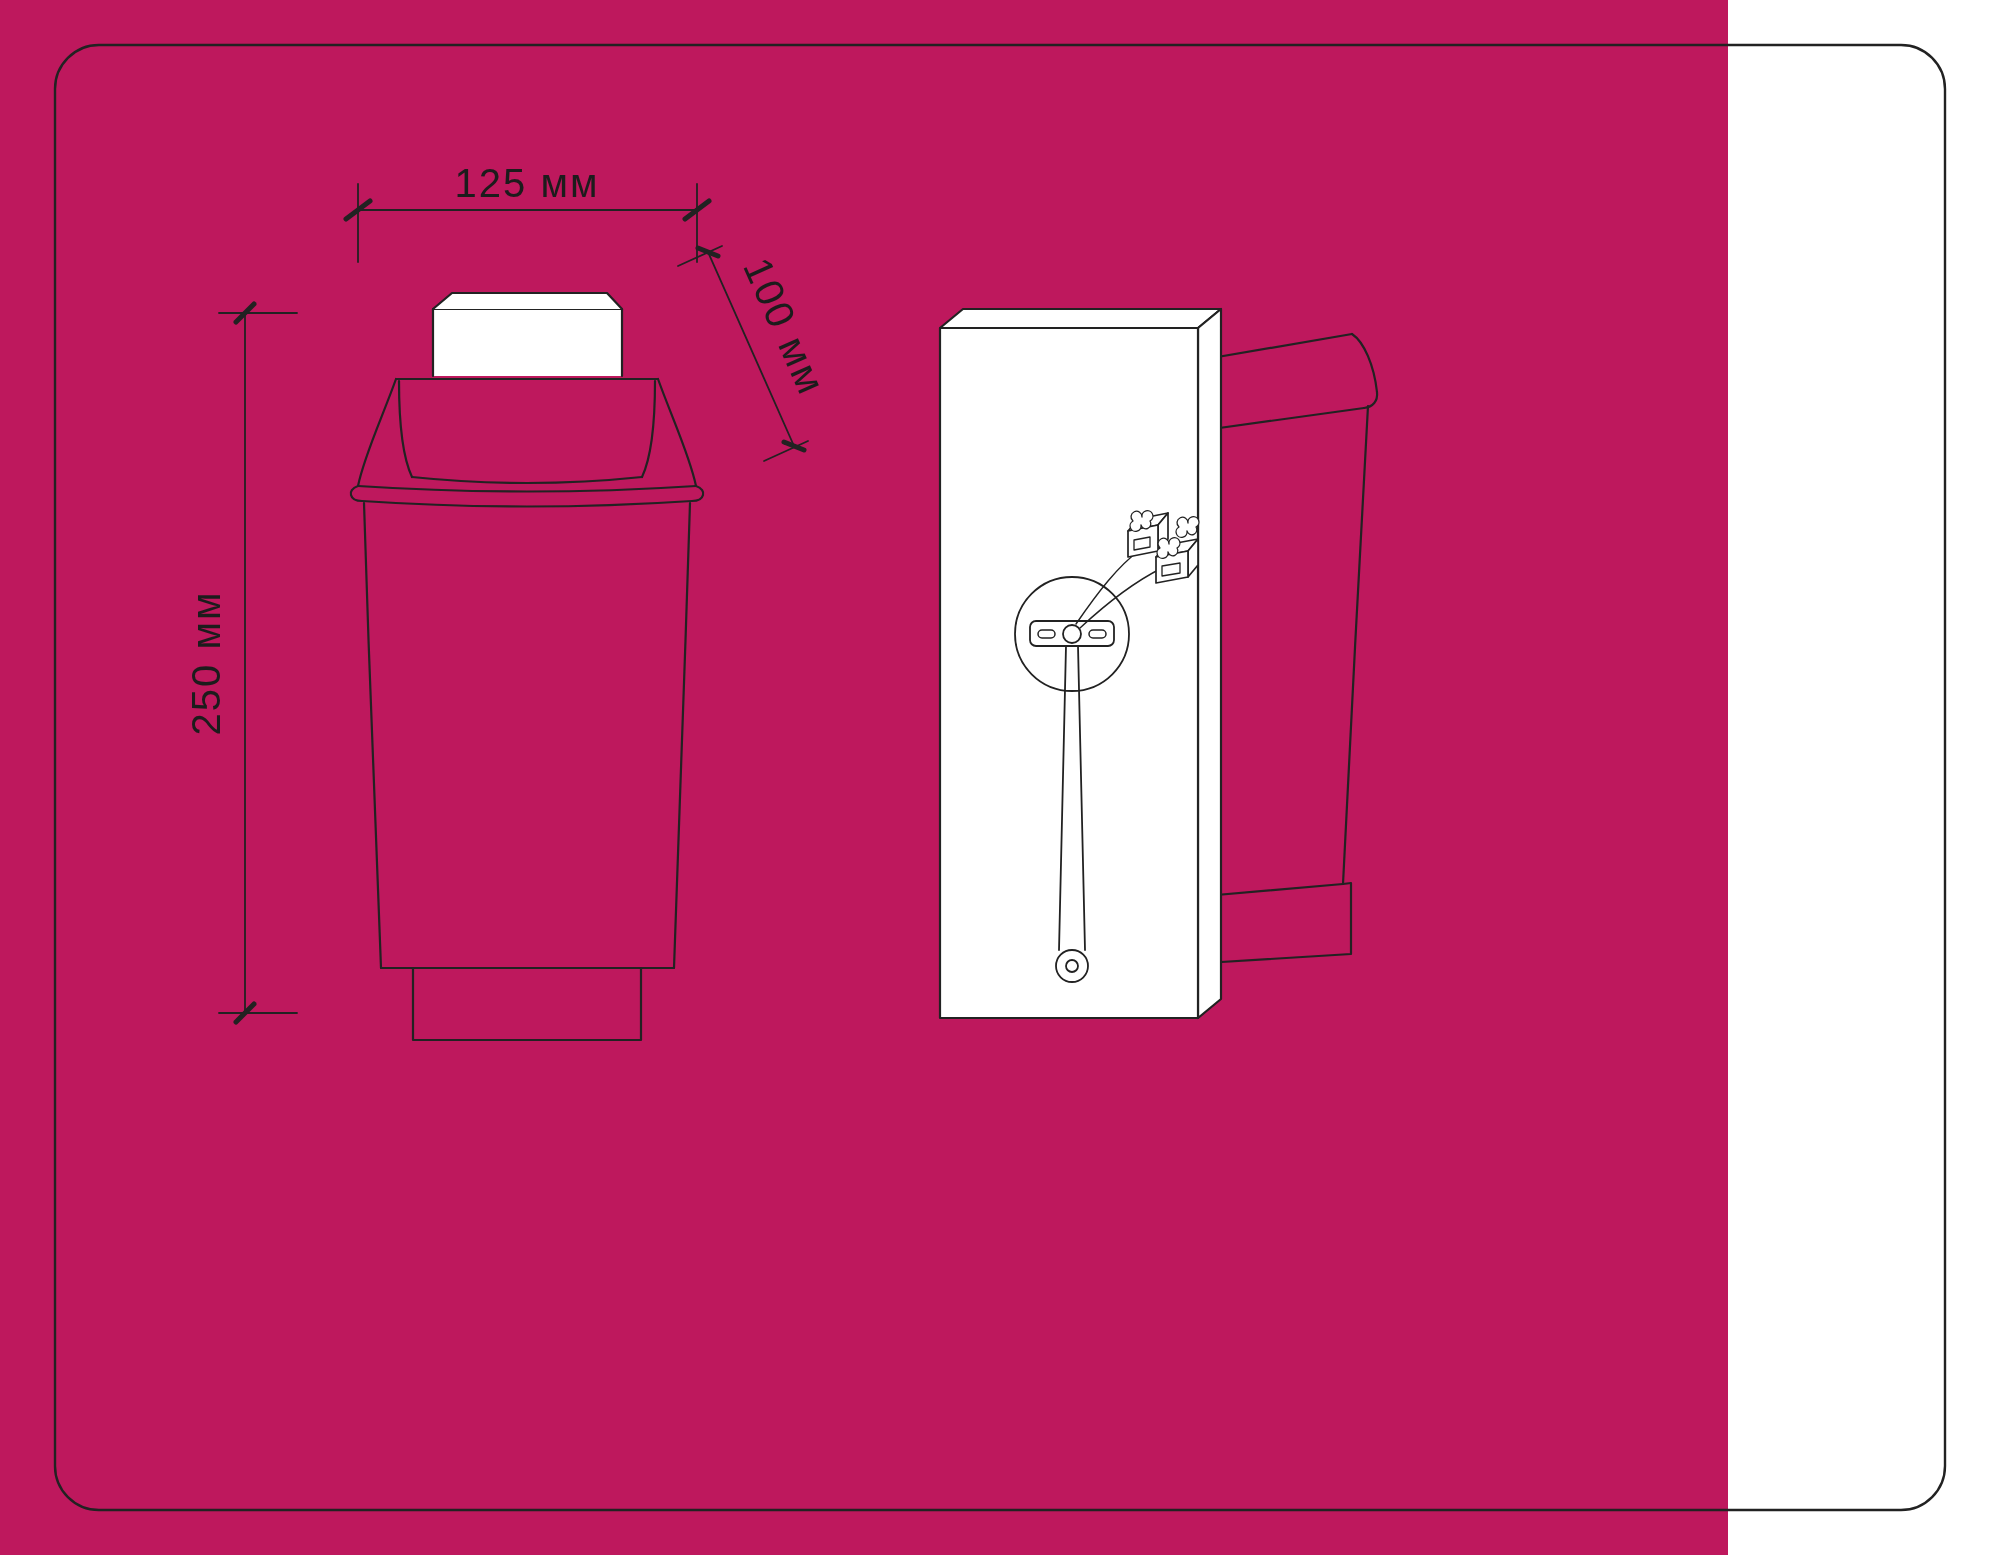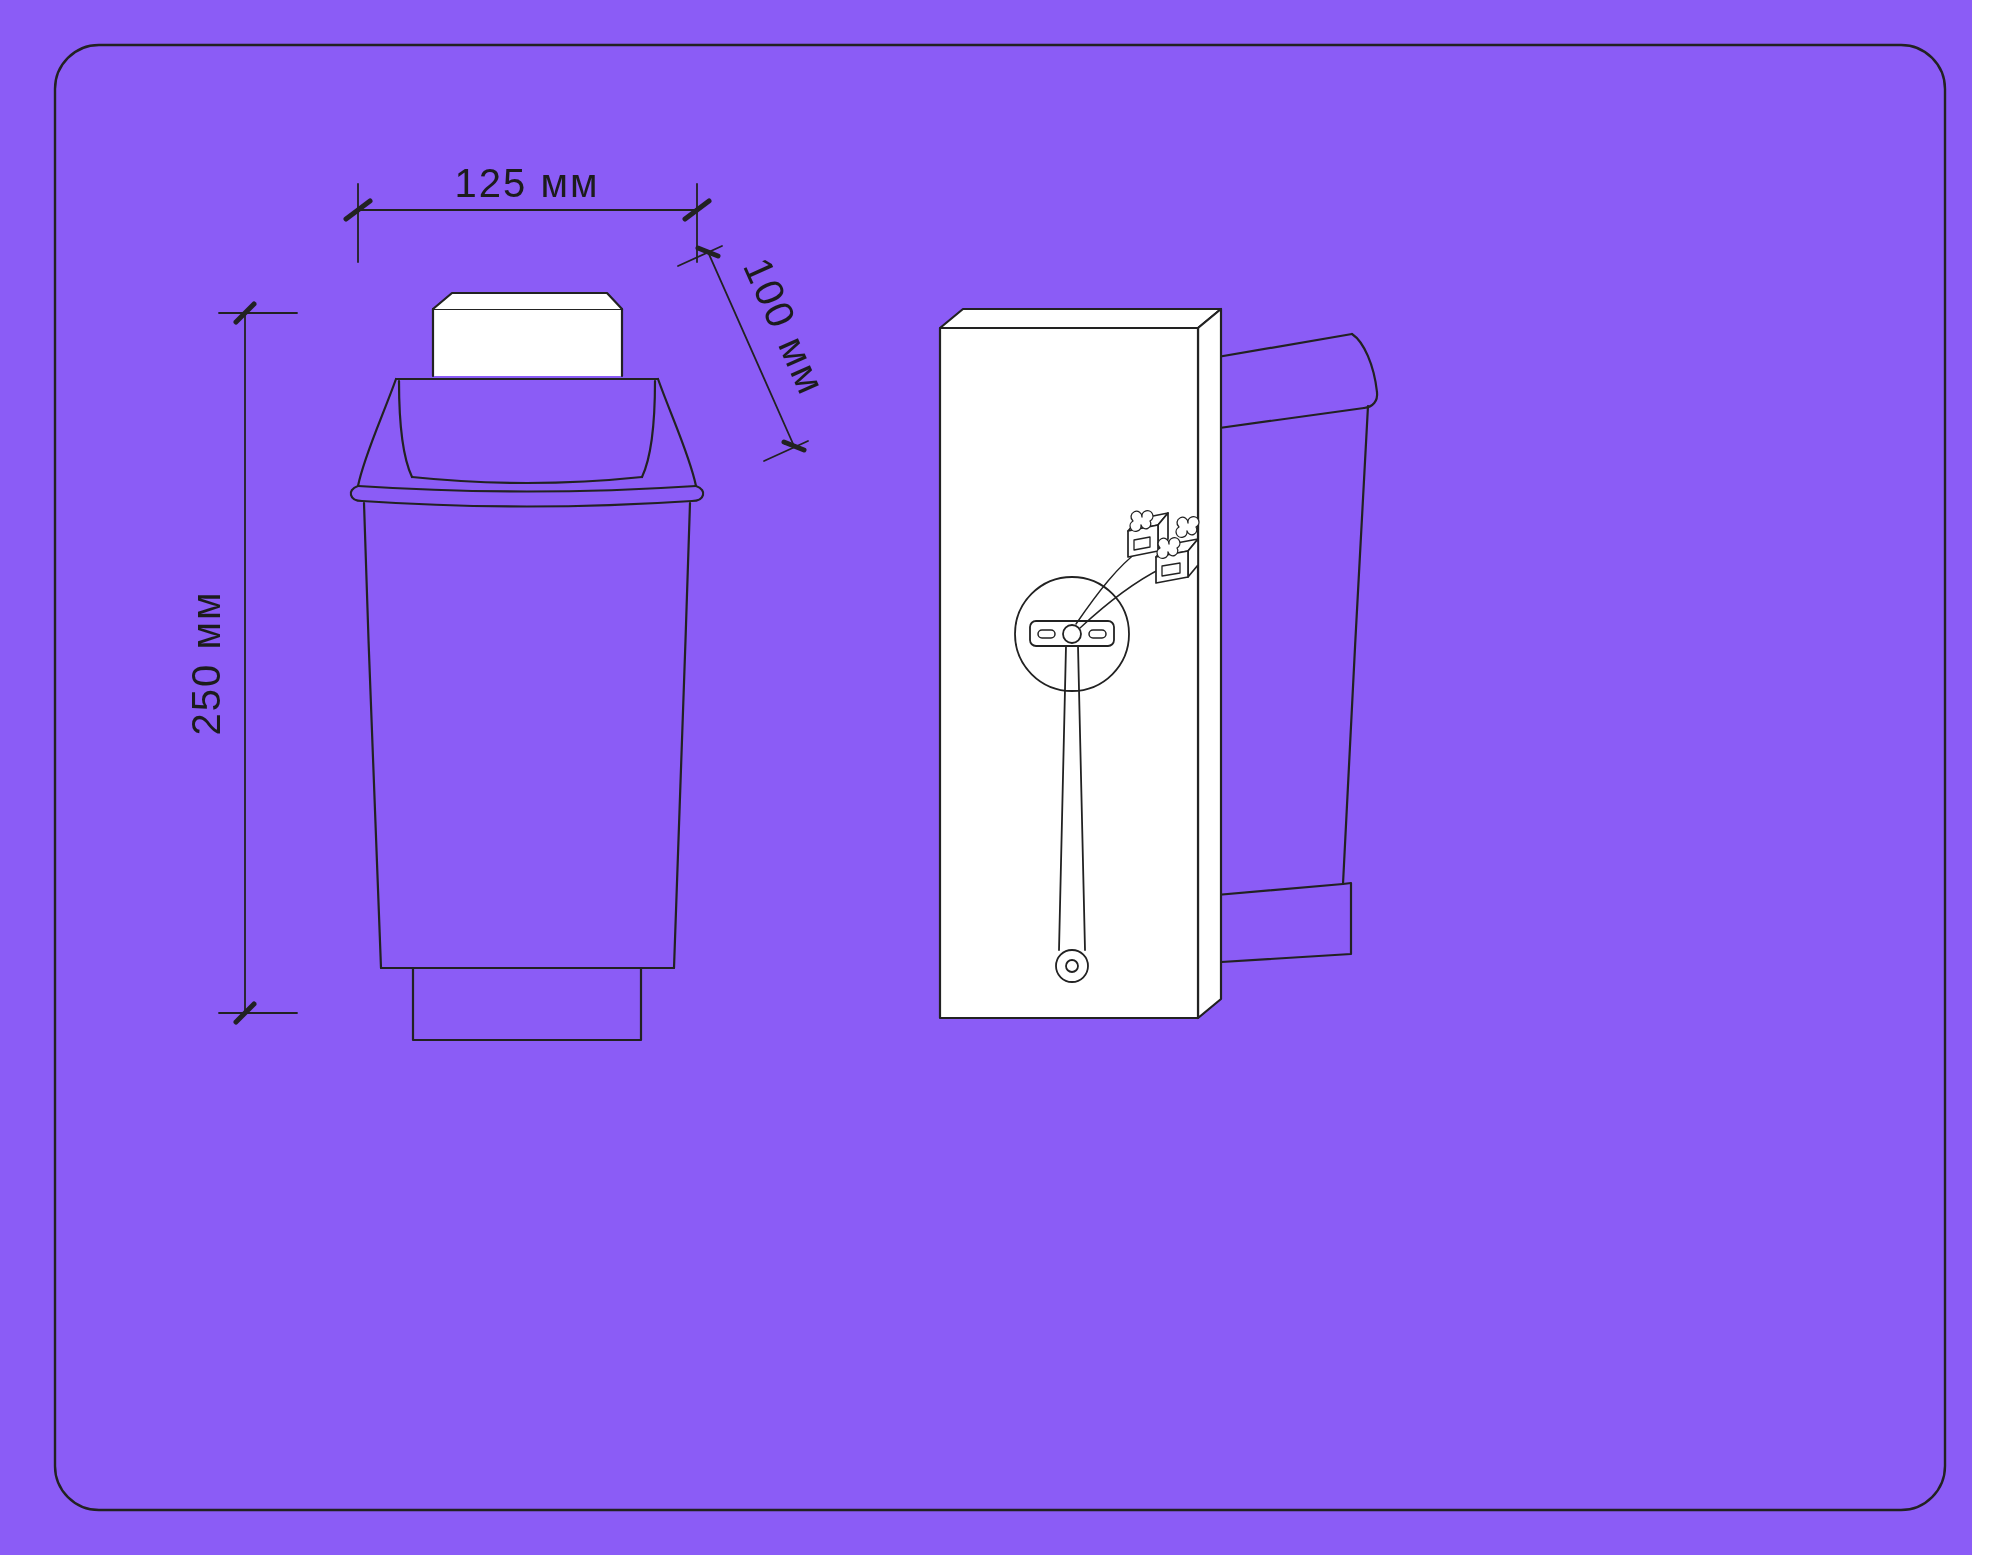--- a/index.html
+++ b/index.html
@@ -1,19 +1,19 @@
 <!DOCTYPE html>
 <html><head>
 <meta charset="utf-8">
 <style>
   html,body{margin:0;padding:0;background:#ffffff;}
   .canvas{
     position:relative;
-    width:1972px;height:1555px;
-    background:#8b5cf6;
+    width:1728px;height:1555px;
+    background:#be185d;
     font-family:"Liberation Sans",sans-serif;
   }
   svg{display:block}
   svg text{
     fill:#1c1c1c;
     font-family:"Liberation Sans",sans-serif;
     font-size:40px;
     letter-spacing:2px;
   }
 </style>

